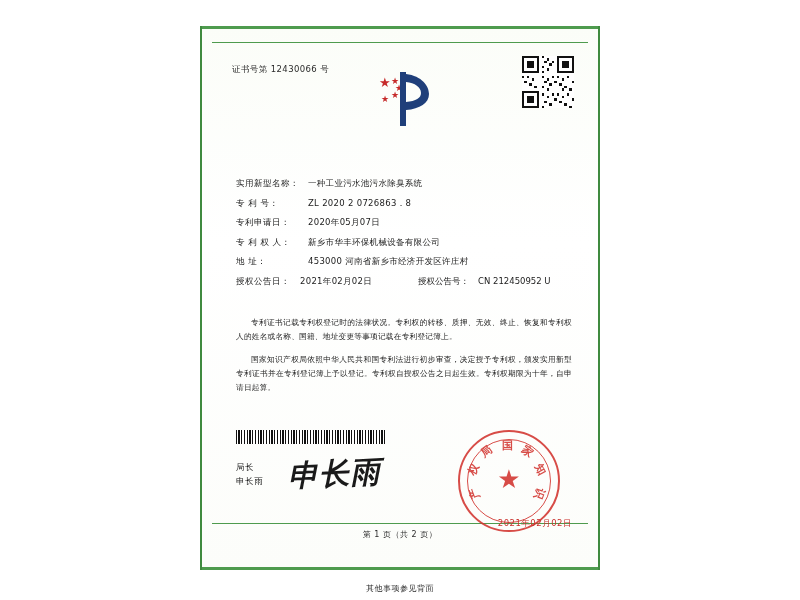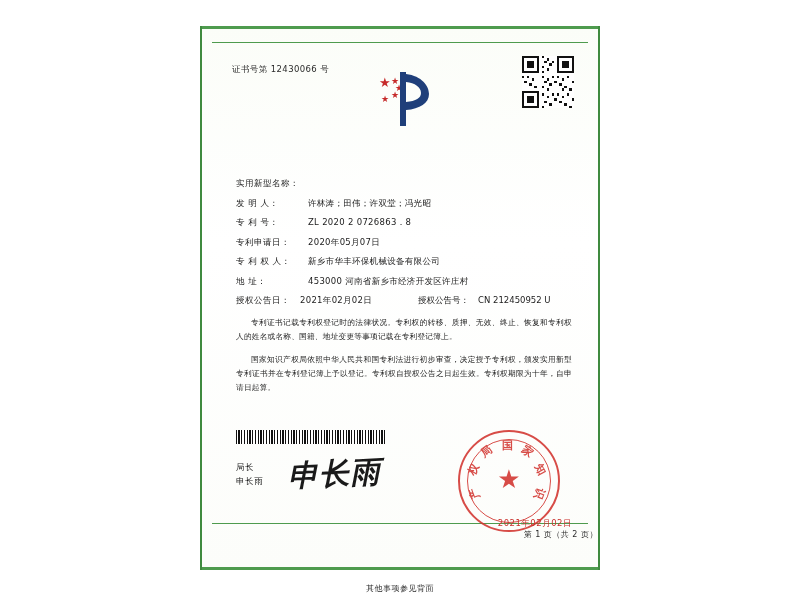--- a/index.html
+++ b/index.html
@@ -252,21 +252,21 @@
     color: #c9302c;
     letter-spacing: 0.5px;
   }
 
   
   .page-num {
     position: absolute;
     left: 0;
     right: 0;
     bottom: 30px;
-    text-align: right;
+    text-align: center;
     font-size: 8px;
     color: #2b2b2b;
     letter-spacing: 0.5px;
   }
   .below-note {
     position: absolute;
     left: 0;
     right: 0;
     bottom: 6px;
     text-align: center;
@@ -367,24 +367,21 @@
             <rect x="19" y="20" width="1" height="1"></rect>
               <rect x="16" y="13" width="1" height="1"></rect>
           </g>
         </svg>
       </div>
 
 
       <div class="fields">
         <div class="field-row">
           <span class="field-label">实用新型名称：</span>
-        </div>
-        <div class="field-row">
-          <span class="field-label">发  明  人：</span>
-          <span class="field-value">许林涛；田伟；许双堂；冯光昭</span>
+          <span class="field-value">一种工业污水池污水除臭系统</span>
         </div>
         <div class="field-row">
           <span class="field-label">专  利  号：</span>
           <span class="field-value">ZL 2020 2 0726863．8</span>
         </div>
         <div class="field-row">
           <span class="field-label">专利申请日：</span>
           <span class="field-value">2020年05月07日</span>
         </div>
         <div class="field-row">

